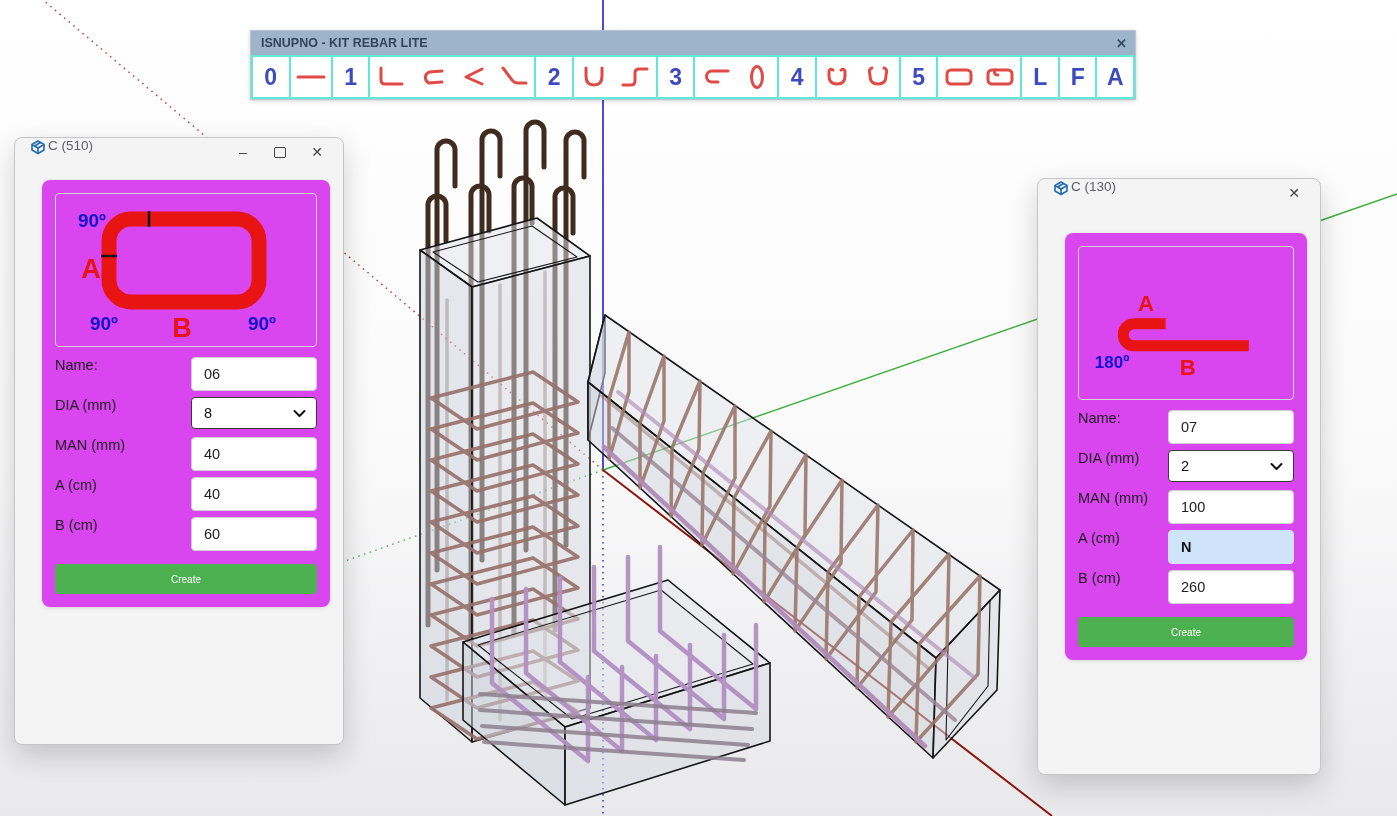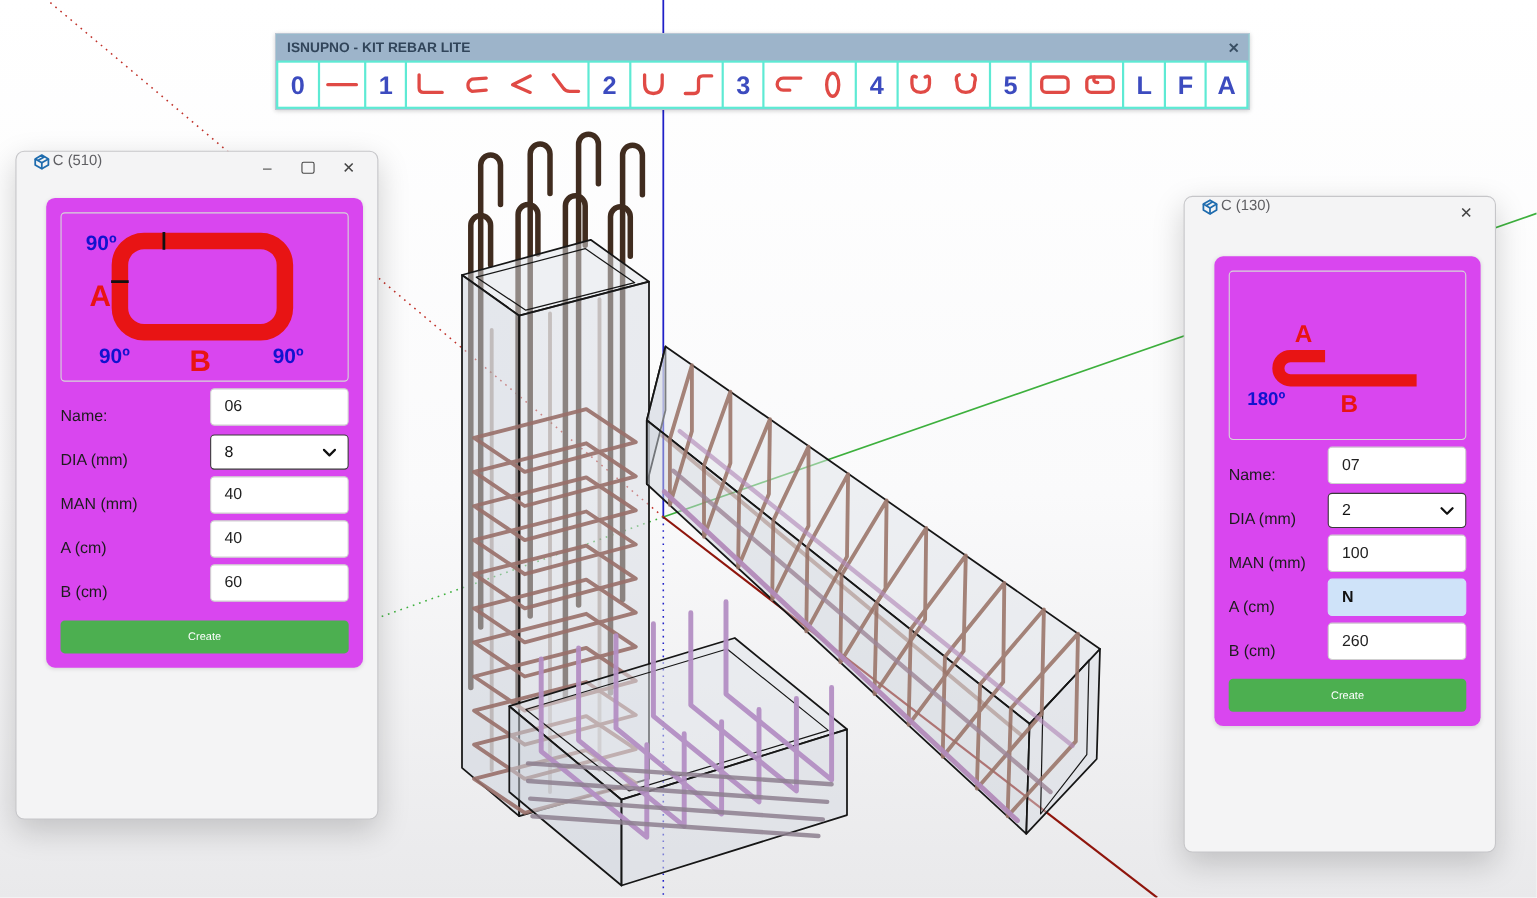--- a/index.html
+++ b/index.html
@@ -30,21 +30,21 @@
     box-shadow:0 10px 28px rgba(0,0,0,.18);box-sizing:border-box}
   .dlg-title{height:40px;display:flex;align-items:flex-start;gap:1px;padding:0 8px 0 14px;
     color:#5f5f63;font-size:13.5px}
   .dlg-title .spacer{flex:1}
   .wc{width:36px;height:28px;display:flex;align-items:center;justify-content:center;
     color:#454545;font-size:14px;cursor:pointer;border-radius:4px}
   .wc-max i{display:block;width:10px;height:9px;border:1.3px solid #454545;border-radius:2px}
   .card{background:#d946ef;border-radius:8px;margin:2px 13px 0 27px;padding:13px;
     box-shadow:0 1px 4px rgba(0,0,0,.12)}
   .diagram{border:1px solid #d6d6d8;border-radius:4px;height:152px;overflow:hidden}
-  .frow{display:flex;align-items:flex-end;margin-top:10px;height:30px}
+  .frow{display:flex;align-items:flex-start;margin-top:10px;height:30px}
   .flabel{flex:1;font-size:14.5px;color:#1c1c1c}
   .finput{width:126px;height:30px;border:1px solid #cfcfcf;border-radius:4px;
     font-size:14.5px;color:#222;padding:16px 12px;box-sizing:border-box;background:#fff;
     font-family:"Liberation Sans",sans-serif}
   .finput.sel{background:#cfe3f9;border-color:#cfe3f9;font-weight:bold;color:#111}
   .fselect{width:126px;height:32px;border:1.5px solid #3a3a3a;border-radius:4px;
     display:flex;align-items:center;justify-content:space-between;
     padding:0 10px 0 12px;box-sizing:border-box;font-size:14.5px;color:#111;
     background:#fff;cursor:pointer}
   .create{display:block;width:100%;height:30px;margin-top:17px;background:#4caf50;border:0;
@@ -298,21 +298,21 @@
       <input class="finput" value="40" style="">
     </div>
     <div class="frow">
       <label class="flabel">B (cm)</label>
       <input class="finput" value="60" style="">
     </div>
     <button class="create">Create</button>
   </div>
 </div>
 
-<div class="dlg" style="left:1076px;top:178px;width:284px;height:597px;">
+<div class="dlg" style="left:1037px;top:178px;width:284px;height:597px;">
   <div class="dlg-title">
     <svg width="18" height="18" viewBox="0 0 18 18" fill="none" stroke="#1f6cae" stroke-width="1.6" stroke-linejoin="round">
       <path d="M3,6.5 L9,3 L15,6.5 L9,10 Z"></path>
         <path d="M3,6.5 V12 L9,15.5 V10"></path>
         <path d="M15,6.5 V12 L9,15.5"></path>
         <path d="M5.5,8 L11.5,4.5"></path>
     </svg>
     <span>C (130)</span>
     <span class="spacer"></span>
     <span class="wc">✕</span>

